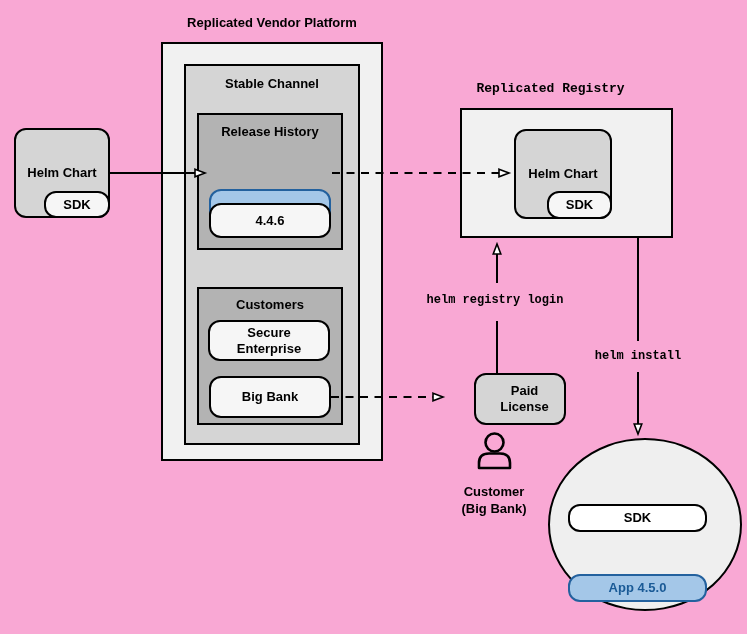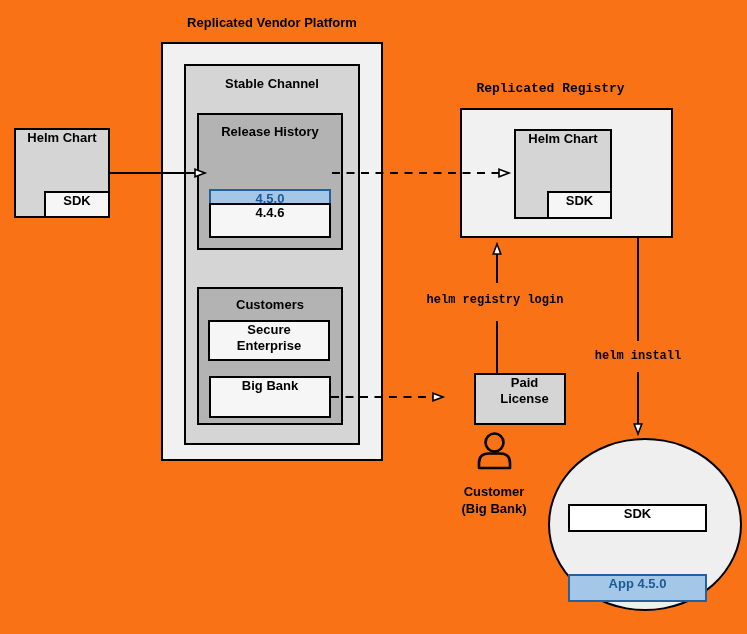--- a/index.html
+++ b/index.html
@@ -1,20 +1,20 @@
 <!DOCTYPE html>
 <html><head>
 <meta charset="utf-8">
 <style>
   html,body{margin:0;padding:0;background:#ffffff;}
-  .stage{position:relative;width:747px;height:634px;background:#f97316;
+  .stage{position:relative;width:747px;height:634px;background:#f9a8d4;
          font-family:"Liberation Sans",sans-serif;overflow:hidden;}
   .box{position:absolute;box-sizing:border-box;border:2px solid #000000;}
   .lbl{font-weight:bold;font-size:13px;color:#000000;line-height:16px;}
-  .cc{display:flex;justify-content:center;text-align:center;}
+  .cc{display:flex;align-items:center;justify-content:center;text-align:center;border-radius:12px;}
   .floatTitle{position:absolute;text-align:center;font-weight:bold;font-size:13px;color:#000000;}
   .innerTitle{width:100%;text-align:center;font-weight:bold;font-size:13px;color:#000000;}
   .fillOuter{background:#f1f1f1;}
   .fillMid{background:#d5d5d5;}
   .fillDark{background:#b3b3b3;}
   .fillLight{background:#f6f6f6;}
   .blueNode{background:#a4c7e8;border-color:#23619e;color:#1a5a96;margin-top:36px;}
   .blueNode .lbl{color:#1a5a96;}
   .mono{position:absolute;font-family:"Liberation Mono","DejaVu Sans Mono",monospace;
         font-weight:bold;font-size:12px;color:#000000;white-space:nowrap;text-align:center;}

